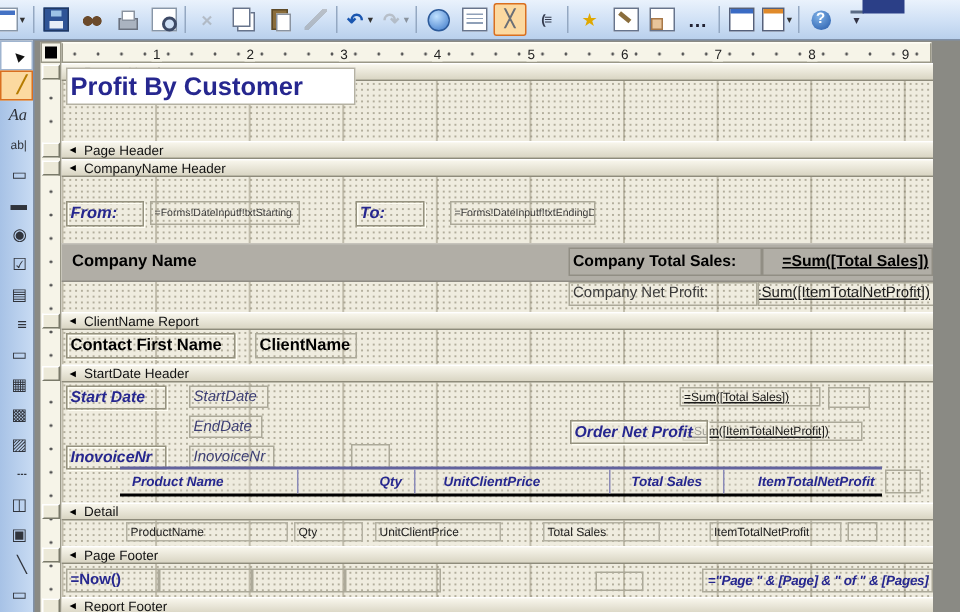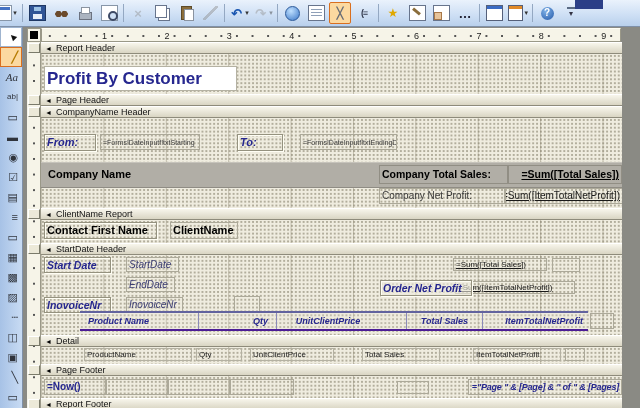--- a/index.html
+++ b/index.html
@@ -101,21 +101,21 @@
   .bandlabel{border:none;background:transparent;font-weight:bold;font-size:11px;color:#000;}
   .c-bold{font-weight:bold;font-size:11px;color:#000;}
   .onband{border-color:#918e84;}
   .c-slabel{font-weight:bold;font-size:10.5px;color:#000;}
   .c-sum-b{font-weight:bold;font-size:10.5px;color:#000;text-decoration:underline;justify-content:flex-end;}
   .c-net{font-size:10px;color:#3a3a3a;}
   .c-sum{font-size:10px;color:#1a1a1a;text-decoration:underline;justify-content:flex-end;}
   .c-sdl{font-weight:bold;font-style:italic;font-size:10.5px;color:#26278f;}
   .c-sdf{font-style:italic;font-size:10px;color:#3c3e74;}
   .c-osum{font-size:8px;color:#1a1a1a;text-decoration:underline;}
-  .colband{position:absolute;box-sizing:border-box;border-top:2px solid #62639e;border-bottom:2px solid #4c1d95;
+  .colband{position:absolute;box-sizing:border-box;border-top:2px solid #62639e;border-bottom:2px solid #000000;
            background:rgba(235,232,220,.25);}
   .colsep{position:absolute;top:0;bottom:0;width:1px;background:#8a8ab8;}
   .colhead{position:absolute;top:3px;font-size:9px;font-weight:bold;font-style:italic;color:#26278f;white-space:nowrap;}
   .c-dfield{font-size:8px;color:#222;border-color:#b4b1a2;text-align:right;}
   .c-foot{font-weight:bold;font-size:10px;color:#26278f;}
   .c-page{font-weight:bold;font-style:italic;font-size:9px;color:#26278f;justify-content:flex-end;letter-spacing:-.2px;}
   .ebox{border:1px solid #aca999;}
 </style>
 </head>
 <body>
@@ -325,21 +325,21 @@
     </div>
     <div class="sbar" style="top:322px">
       <span class="arrow">◄</span>
       <span>Page Footer</span>
     </div>
     <div class="sbar" style="top:356px">
       <span class="arrow">◄</span>
       <span>Report Footer</span>
     </div>
 
-    <div class="ctl title-label" style="left:3px;top:24px;width:193px;height:25px">Profit By Customer</div>
+    <div class="ctl title-label" style="left:3px;top:3px;width:193px;height:25px">Profit By Customer</div>
 
     <div class="ctl etched c-navy" style="left:3px;top:92px;width:52px;height:17px">From:</div>
     <div class="ctl c-expr" style="left:59px;top:92px;width:100px;height:16px">=Forms!DateInputf!txtStarting</div>
     <div class="ctl etched c-navy" style="left:196px;top:92px;width:46px;height:17px">To:</div>
     <div class="ctl c-expr" style="left:259px;top:92px;width:97px;height:16px">=Forms!DateInputf!txtEndingDa</div>
 
     <div class="grayband" style="left:0;top:120px;width:581px;height:24px"></div>
     <div class="ctl bandlabel" style="left:5px;top:123px;width:130px;height:18px">Company Name</div>
     <div class="ctl c-slabel onband" style="left:338px;top:123px;width:129px;height:19px">Company Total Sales:</div>
     <div class="ctl c-sum-b onband" style="left:467px;top:123px;width:114px;height:19px">=Sum([Total Sales])</div>

